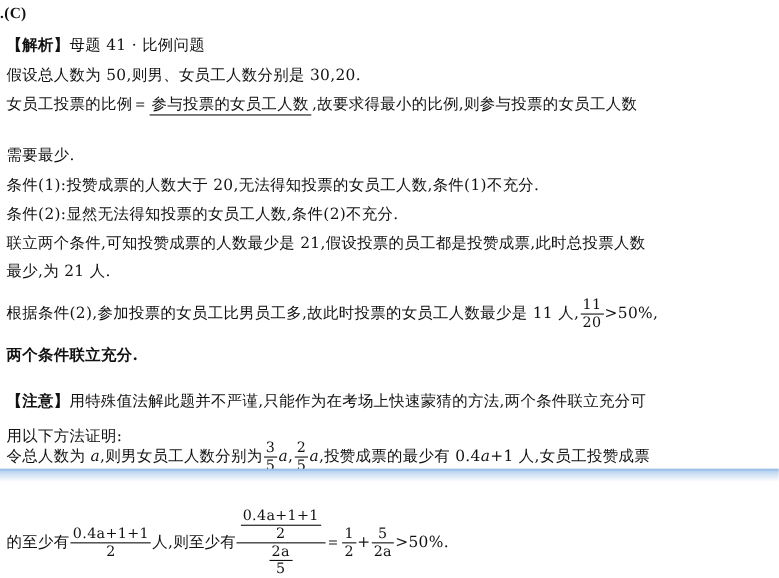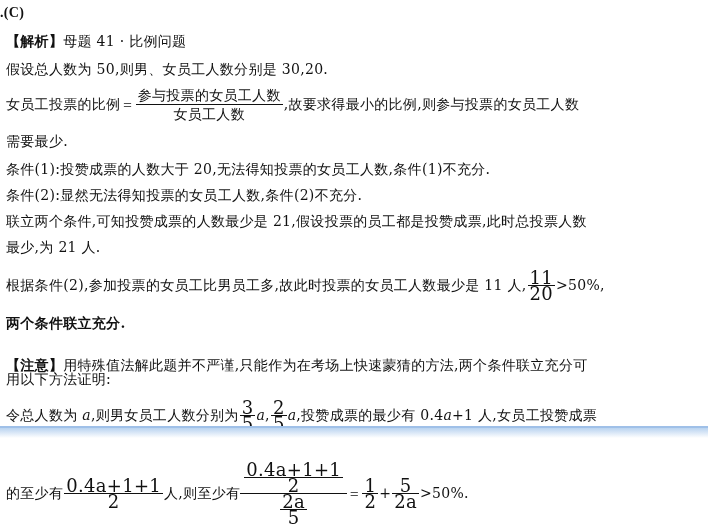--- a/index.html
+++ b/index.html
@@ -5,21 +5,21 @@
   html, body { margin:0; padding:0; }
   body {
     width:708px; height:525px; background:#ffffff; position:relative; overflow:hidden;
     font-family:"DejaVu Serif", "Liberation Serif", serif; color:#111;
   }
   .line { position:absolute; left:6px; font-size:14px; white-space:nowrap; line-height:18px; letter-spacing:0.3px; }
   .bold { font-weight:bold; font-family:"Liberation Serif", serif; }
   .frac { display:inline-block; vertical-align:middle; text-align:center; margin:0 1px; }
   .frac > span { display:block; padding:0 2px; line-height:15px; }
   .frac > span.num { border-bottom:1px solid #111; }
-  .frac.small { font-size:18px; }
+  .frac.small { font-size:13px; }
   .it { font-style:italic; }
   .band {
     position:absolute; left:0; top:428px; width:708px; height:10px;
     background:linear-gradient(#b9d3f0, #ffffff);
   }
   .band-top { position:absolute; left:0; top:426px; width:708px; height:3px; background:#9fc0e8; }
   .cfrac { display:inline-block; vertical-align:middle; text-align:center; }
   .cfrac .bar { border-bottom:1px solid #111; }
   .cfrac .cell { display:block; line-height:18px; padding:0 4px; }
 </style>
@@ -28,39 +28,39 @@
 
 <div class="line bold" style="top:4px; left:0px;">.(C)</div>
 
 <div class="line" style="top:32px;">
   <span class="bold">【解析】</span><span>母题 41 · 比例问题</span>
 </div>
 
 <div class="line" style="top:60px;">假设总人数为 50,则男、女员工人数分别是 30,20.</div>
 
 <div class="line" style="top:86px;">
-  <span>女员工投票的比例＝</span><span class="frac"><span class="num" style="line-height:18px;">参与投票的女员工人数</span><span style="line-height:18px;">女员工人数</span></span><span>,故要求得最小的比例,则参与投票的女员工人数</span>
+  <span>女员工投票的比例＝</span><span class="frac"><span class="num" style="line-height:18px;">参与投票的女员工人数</span></span><span>,故要求得最小的比例,则参与投票的女员工人数</span>
 </div>
 
 <div class="line" style="top:132px;">需要最少.</div>
 <div class="line" style="top:160px;">条件(1):投赞成票的人数大于 20,无法得知投票的女员工人数,条件(1)不充分.</div>
 <div class="line" style="top:186px;text-align:center;">条件(2):显然无法得知投票的女员工人数,条件(2)不充分.</div>
 <div class="line" style="top:212px;">联立两个条件,可知投赞成票的人数最少是 21,假设投票的员工都是投赞成票,此时总投票人数</div>
 <div class="line" style="top:238px;text-align:right;">最少,为 21 人.</div>
 
 <div class="line" style="top:270px;">
   <span>根据条件(2),参加投票的女员工比男员工多,故此时投票的女员工人数最少是 11 人,</span><span class="frac small"><span class="num">11</span><span>20</span></span><span>&gt;50%,</span>
 </div>
 
 <div class="line" style="top:314px;font-weight:bold;">两个条件联立充分.</div>
 
 <div class="line" style="top:356px;">
   <span class="bold">【注意】</span><span>用特殊值法解此题并不严谨,只能作为在考场上快速蒙猜的方法,两个条件联立充分可</span>
 </div>
-<div class="line" style="top:370px;">用以下方法证明:</div>
+<div class="line" style="top:388px;">用以下方法证明:</div>
 
 <div class="line" style="top:400px;">
   <span>令总人数为 </span><span class="it">a</span><span>,则男女员工人数分别为</span><span class="frac small"><span class="num">3</span><span>5</span></span><span class="it">a</span><span>,</span><span class="frac small"><span class="num">2</span><span>5</span></span><span class="it">a</span><span>,投赞成票的最少有 0.4</span><span class="it">a</span><span>+1 人,女员工投赞成票</span>
 </div>
 
 <div class="band-top"></div>
 <div class="band"></div>
 
 <div class="line" style="top:462px;">
   <span>的至少有</span><span class="frac small"><span class="num">0.4a+1+1</span><span>2</span></span><span>人,则至少有</span><span class="cfrac small" style="font-size:13px;"><span class="cell bar" style="border-bottom:none;"><span class="frac small" style="margin:0;"><span class="num">0.4a+1+1</span><span>2</span></span></span><span class="cell" style="border-top:1px solid #111;"><span class="frac small" style="margin:0;"><span class="num">2a</span><span>5</span></span></span></span><span>＝</span><span class="frac small"><span class="num">1</span><span>2</span></span><span>+</span><span class="frac small"><span class="num">5</span><span>2a</span></span><span>&gt;50%.</span>

